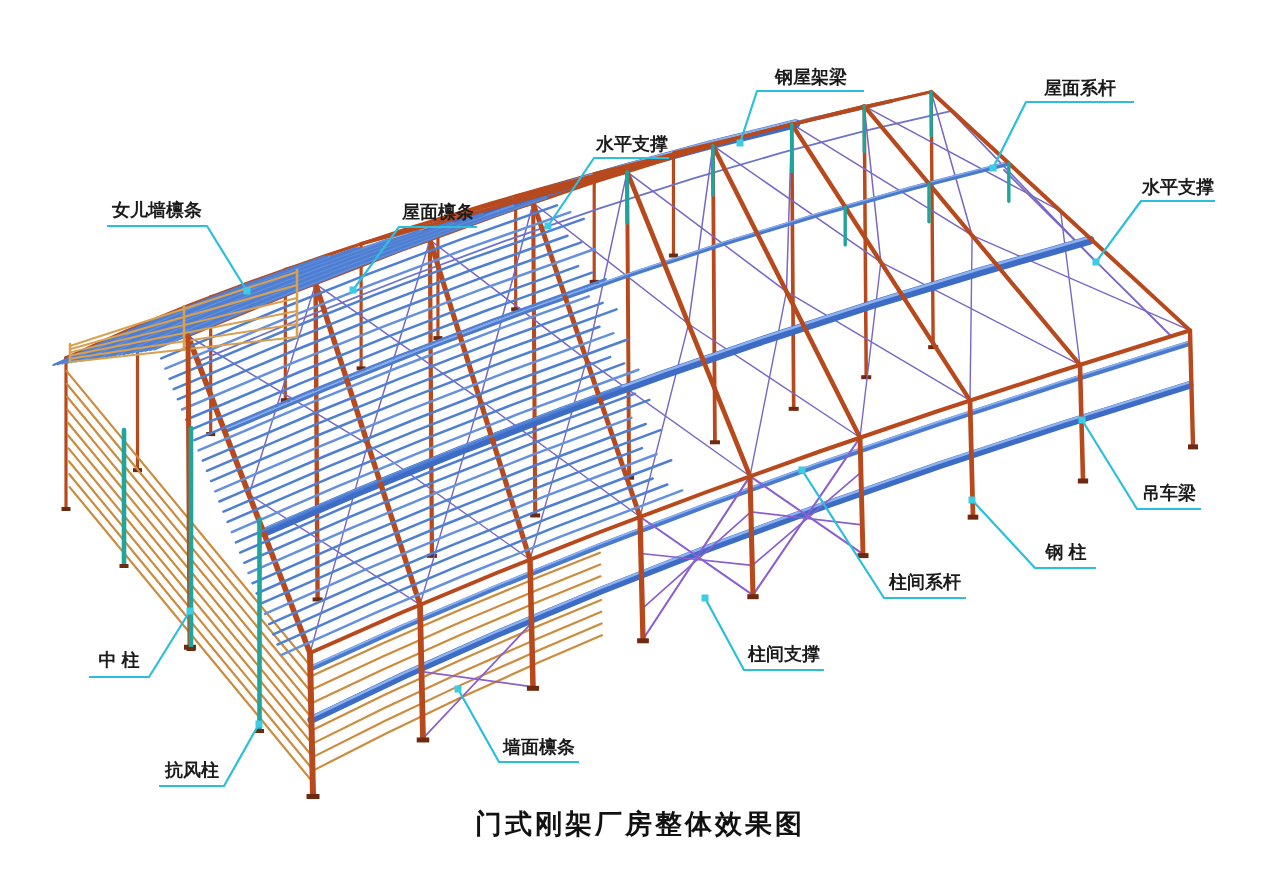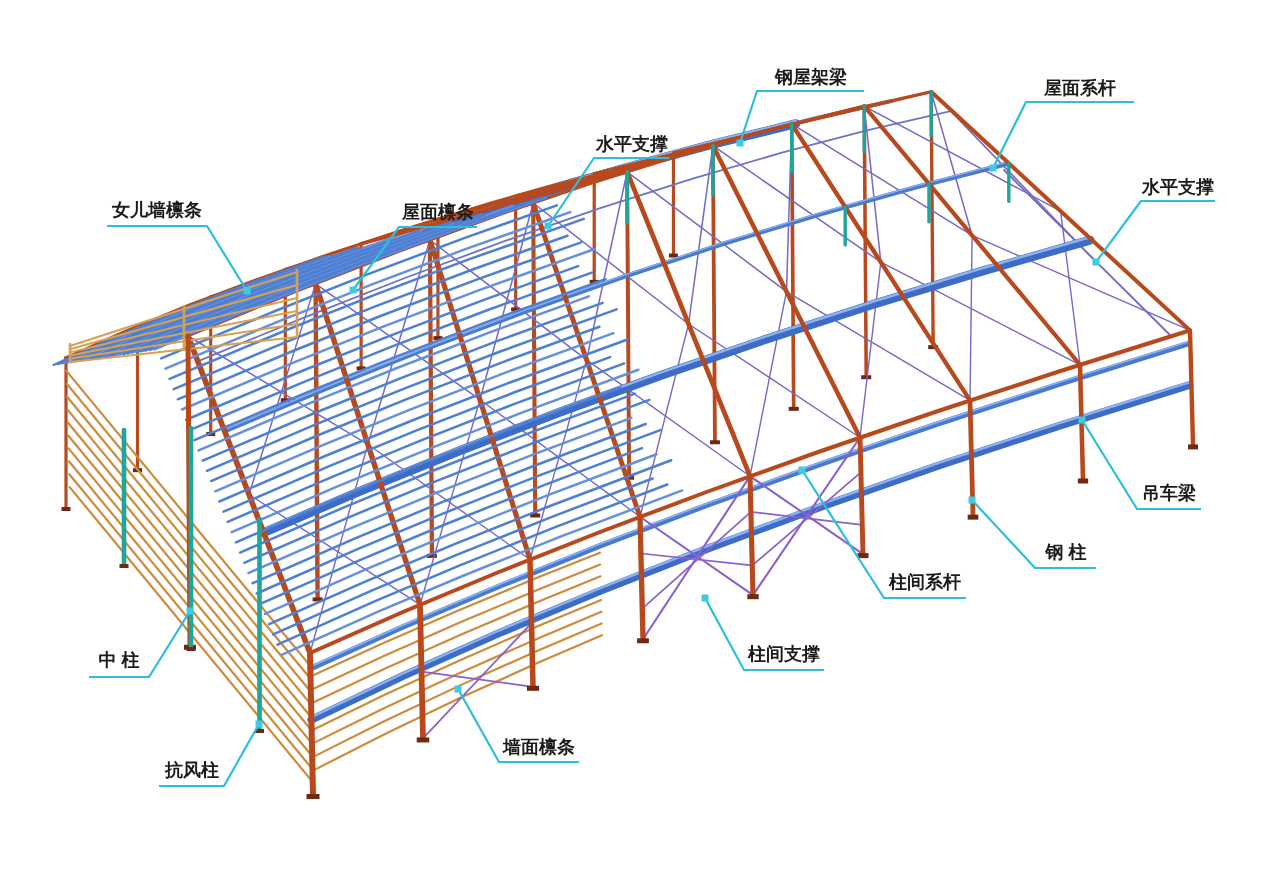--- a/index.html
+++ b/index.html
@@ -319,13 +319,14 @@
         <polyline points="190,611 149,677 89,677" fill="none" stroke="#2bbfdd" stroke-width="2.2" stroke-linejoin="round"></polyline>
         <rect x="186.5" y="607.5" width="7" height="7" fill="#3ecbe4"></rect>
         <text x="119" y="666" text-anchor="middle" class="lbl">中 柱</text>
       </g>
       <g>
         <polyline points="259,724 224,786 159,786" fill="none" stroke="#2bbfdd" stroke-width="2.2" stroke-linejoin="round"></polyline>
         <rect x="255.5" y="720.5" width="7" height="7" fill="#3ecbe4"></rect>
         <text x="192" y="776" text-anchor="middle" class="lbl">抗风柱</text>
       </g>
     </svg>
+  <div id="title">门式刚架厂房整体效果图</div>
 </div>
 
 </body></html>

